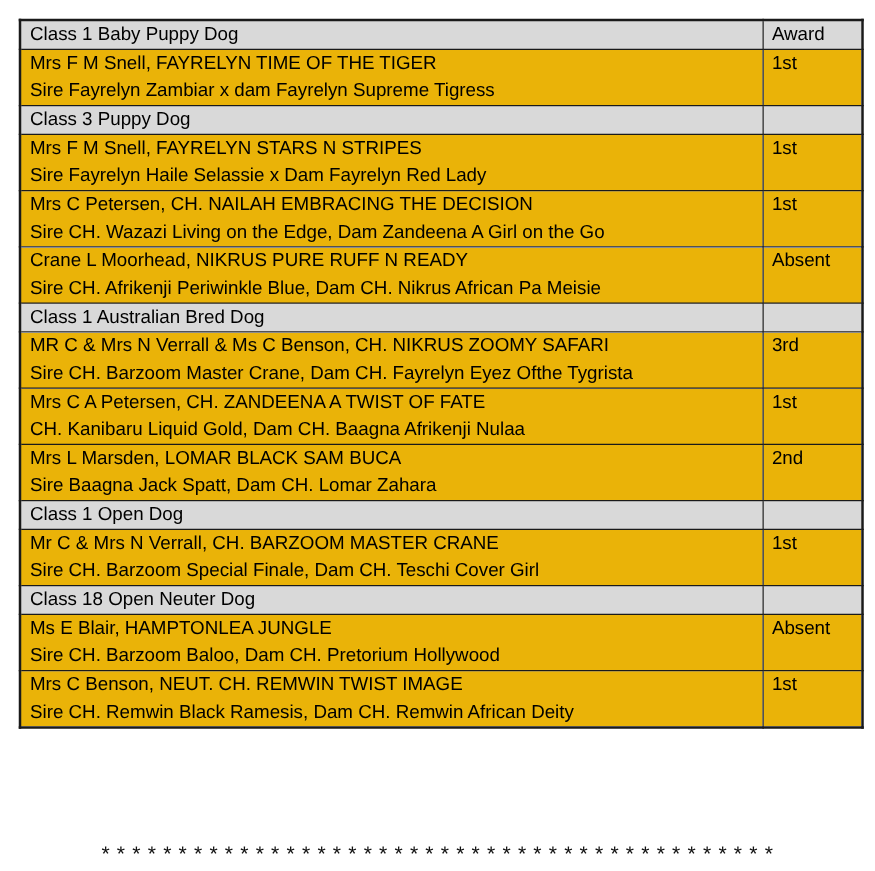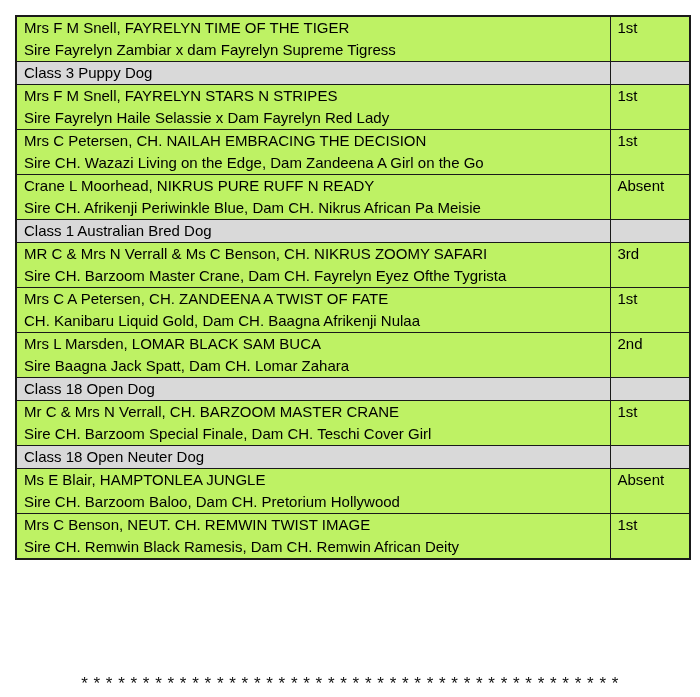--- a/index.html
+++ b/index.html
@@ -28,21 +28,21 @@
     overflow: hidden;
   }
   .results col.main-col  { width: 594px; }
   .results col.award-col { width: 80px; }
 
   tr.class-row td {
     background: #d9d9d9;
     height: 22px;
     white-space: nowrap;
   }
-  tr.entry-row td { background: #bef264; }
+  tr.entry-row td { background: #eab308; }
   .entry-line { white-space: nowrap; }
   td.award-cell { white-space: nowrap; }
 
   .asterisks {
     position: absolute;
     left: 0; right: 0; top: 673px;
     text-align: center;
     font-size: 17px;
     line-height: 22px;
     letter-spacing: 0.5px;
@@ -55,20 +55,24 @@
 
 <div class="sheet">
 
   <table class="results">
     <colgroup>
         <col class="main-col">
         <col class="award-col">
       </colgroup>
     <tbody>
 
+      <tr class="class-row">
+        <td>Class 1 Baby Puppy Dog</td>
+        <td class="award-cell">Award</td>
+      </tr>
 
       <tr class="entry-row">
         <td>
           <div class="entry-line">Mrs F M Snell, FAYRELYN TIME OF THE TIGER</div>
           <div class="entry-line">Sire Fayrelyn Zambiar x dam Fayrelyn Supreme Tigress</div>
         </td>
         <td class="award-cell">1st</td>
       </tr>
 
       <tr class="class-row">
@@ -125,21 +129,21 @@
       <tr class="entry-row">
         <td>
           <div class="entry-line">Mrs L Marsden, LOMAR BLACK SAM BUCA</div>
           <div class="entry-line">Sire Baagna Jack Spatt, Dam CH. Lomar Zahara</div>
         </td>
         <td class="award-cell">2nd</td>
       </tr>
 
 
       <tr class="class-row">
-        <td>Class 18 Open Dog</td>
+        <td>Class 1 Open Dog</td>
         <td class="award-cell"></td>
       </tr>
 
       <tr class="entry-row">
         <td>
           <div class="entry-line">Mr C &amp; Mrs N Verrall, CH. BARZOOM MASTER CRANE</div>
           <div class="entry-line">Sire CH. Barzoom Special Finale, Dam CH. Teschi Cover Girl</div>
         </td>
         <td class="award-cell">1st</td>
       </tr>

